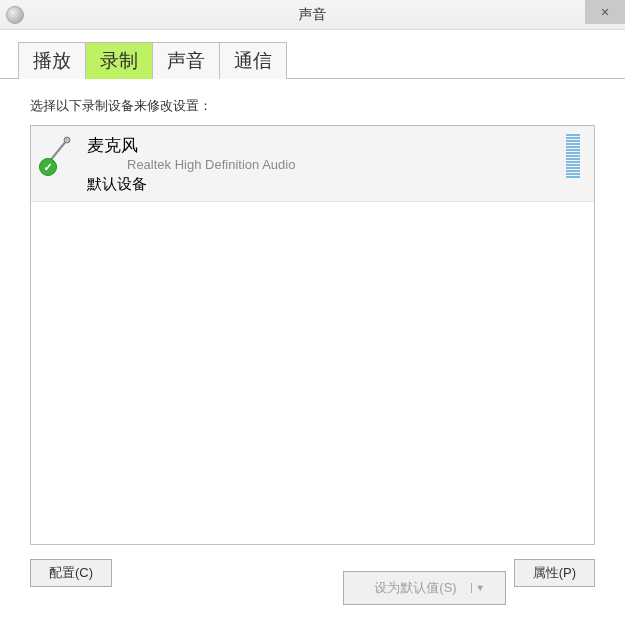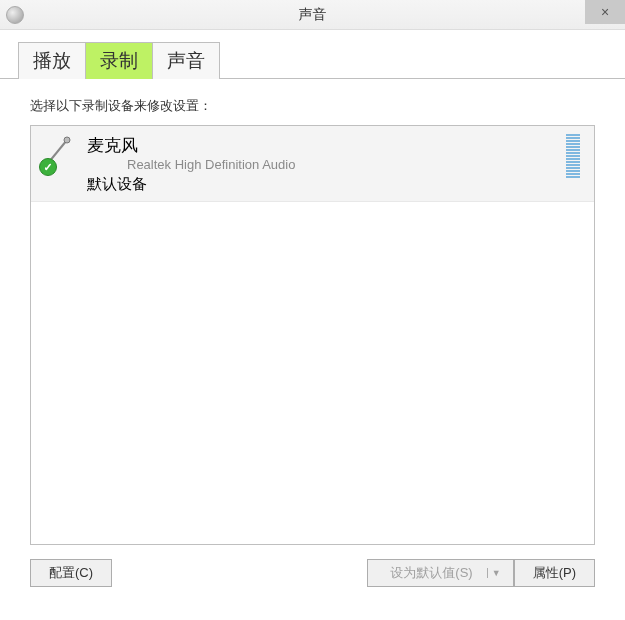--- a/index.html
+++ b/index.html
@@ -130,42 +130,43 @@
       margin-left: 8px;
       margin-right: 4px;
     }
     .level-meter .bar {
       height: 2px;
       background: #7fb8e0;
     }
     .buttons {
       display: flex;
       margin-top: 14px;
-      gap: 0;
+      gap: 8px;
     }
     .btn {
       height: 28px;
       padding: 0 18px;
       border: 1px solid #adadad;
       background: #f0f0f0;
       font-size: 13px;
       color: #333;
       cursor: pointer;
       display: inline-flex;
       align-items: center;
       justify-content: center;
       font-family: inherit;
     }
     .btn.disabled {
       color: #a0a0a0;
       cursor: default;
     }
     .btn.split {
-      padding: 8px;
+      padding: 16px;
       display: inline-flex;
+      margin-top: 12px;
     }
     .btn.split .main {
       padding: 0 14px;
       display: flex;
       align-items: center;
       height: 100%;
     }
     .btn.split .arrow {
       border-left: 1px solid #adadad;
       width: 18px;
@@ -184,20 +185,21 @@
 <div class="titlebar">
   <div class="sysicon"></div>
   <div class="title">声音</div>
   <div class="close">×</div>
 </div>
 
 <div class="tabs">
   <div class="tab">播放</div>
   <div class="tab active">录制</div>
   <div class="tab">声音</div>
+  <div class="tab">通信</div>
 </div>
 <div class="tabline"></div>
 
 <div class="content">
   <div class="instruction">选择以下录制设备来修改设置：</div>
 
   <div class="device-list">
     <div class="device-item">
       <div class="device-icon">
         <div class="mic-base">

